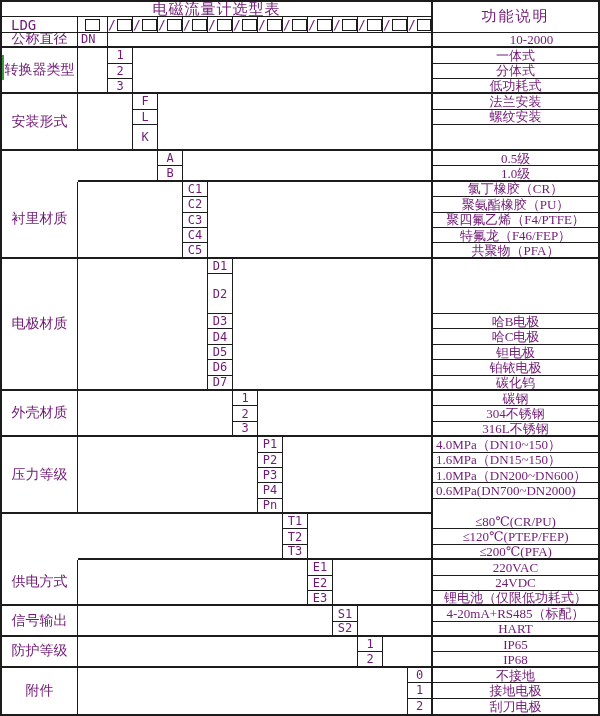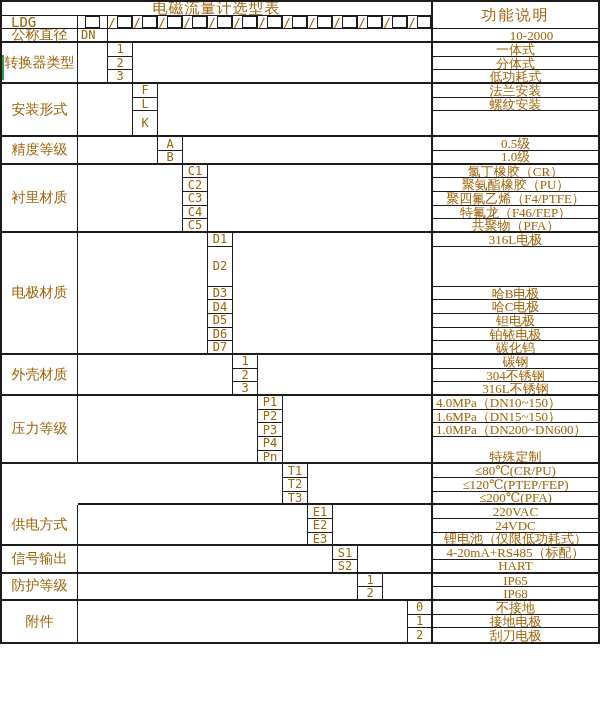--- a/index.html
+++ b/index.html
@@ -1,26 +1,26 @@
 <!DOCTYPE html>
 <html><head>
 <meta charset="utf-8">
 <style>
   html,body { margin:0; padding:0; background:#ffffff; }
   #table-root {
     position:relative;
-    width:600px; height:644px;
+    width:600px; height:716px;
     box-sizing:border-box;
     border:2px solid #1c1c1c;
     background:#ffffff;
     display:grid;
     grid-template-columns:76px 30px repeat(13,25px) 1fr;
     grid-template-rows:repeat(44,1fr);
     font-family:"Liberation Serif","DejaVu Serif",serif;
-    color:#a16207;
+    color:#701a75;
   }
   .cell {
     border-right:1px solid #1c1c1c;
     border-bottom:1px solid #1c1c1c;
     display:flex; align-items:center; justify-content:center;
     font-size:13px; line-height:1; white-space:nowrap; overflow:hidden;
     background:#ffffff;
   }
   .no-r { border-right:none; }
   .no-b { border-bottom:none; }
@@ -118,21 +118,20 @@
     <div class="cell no-r thick-b" style="grid-area: 6 / 16;">低功耗式</div>
     <div class="cell lbl thick-b" style="grid-area: 7 / 1 / 10;">安装形式</div>
     <div class="cell thick-b" style="grid-area: 7 / 2 / 10 / 4;"></div>
     <div class="cell sep-r thick-b" style="grid-area: 7 / 5 / 10 / 16;"></div>
     <div class="cell code-cell " style="grid-area: 7 / 4;">F</div>
     <div class="cell no-r " style="grid-area: 7 / 16;">法兰安装</div>
     <div class="cell code-cell " style="grid-area: 8 / 4;">L</div>
     <div class="cell no-r " style="grid-area: 8 / 16;">螺纹安装</div>
     <div class="cell code-cell thick-b" style="grid-area: 9 / 4;">K</div>
     <div class="cell no-r thick-b" style="grid-area: 9 / 16; margin-top: 24px;">卡箍安装</div>
-    <div class="cell lbl thick-b" style="grid-area: 10 / 1 / 12;">精度等级</div>
     <div class="cell thick-b" style="grid-area: 10 / 2 / 12 / 5;"></div>
     <div class="cell sep-r thick-b" style="grid-area: 10 / 6 / 12 / 16;"></div>
     <div class="cell code-cell " style="grid-area: 10 / 5;">A</div>
     <div class="cell no-r " style="grid-area: 10 / 16;">0.5级</div>
     <div class="cell code-cell thick-b" style="grid-area: 11 / 5;">B</div>
     <div class="cell no-r thick-b" style="grid-area: 11 / 16;">1.0级</div>
     <div class="cell lbl thick-b" style="grid-area: 12 / 1 / 17;">衬里材质</div>
     <div class="cell thick-b" style="grid-area: 12 / 2 / 17 / 6;"></div>
     <div class="cell sep-r thick-b" style="grid-area: 12 / 7 / 17 / 16;"></div>
     <div class="cell code-cell " style="grid-area: 12 / 6;">C1</div>
@@ -142,21 +141,20 @@
     <div class="cell code-cell " style="grid-area: 14 / 6;">C3</div>
     <div class="cell no-r " style="grid-area: 14 / 16;">聚四氟乙烯（F4/PTFE）</div>
     <div class="cell code-cell " style="grid-area: 15 / 6;">C4</div>
     <div class="cell no-r " style="grid-area: 15 / 16;">特氟龙（F46/FEP）</div>
     <div class="cell code-cell thick-b" style="grid-area: 16 / 6;">C5</div>
     <div class="cell no-r thick-b" style="grid-area: 16 / 16;">共聚物（PFA）</div>
     <div class="cell lbl thick-b" style="grid-area: 17 / 1 / 24;">电极材质</div>
     <div class="cell thick-b" style="grid-area: 17 / 2 / 24 / 7;"></div>
     <div class="cell sep-r thick-b" style="grid-area: 17 / 8 / 24 / 16;"></div>
     <div class="cell code-cell " style="grid-area: 17 / 7;">D1</div>
-    <div class="cell no-r " style="grid-area: 17 / 16;">316L电极</div>
     <div class="cell code-cell " style="grid-area: 18 / 7;">D2</div>
     <div class="cell no-r " style="grid-area: 18 / 16; margin-top: 39px;">钛合金</div>
     <div class="cell code-cell " style="grid-area: 19 / 7;">D3</div>
     <div class="cell no-r " style="grid-area: 19 / 16;">哈B电极</div>
     <div class="cell code-cell " style="grid-area: 20 / 7;">D4</div>
     <div class="cell no-r " style="grid-area: 20 / 16;">哈C电极</div>
     <div class="cell code-cell " style="grid-area: 21 / 7;">D5</div>
     <div class="cell no-r " style="grid-area: 21 / 16;">钽电极</div>
     <div class="cell code-cell " style="grid-area: 22 / 7;">D6</div>
     <div class="cell no-r " style="grid-area: 22 / 16;">铂铱电极</div>
@@ -174,22 +172,22 @@
     <div class="cell lbl thick-b" style="grid-area: 27 / 1 / 32;">压力等级</div>
     <div class="cell thick-b" style="grid-area: 27 / 2 / 32 / 9;"></div>
     <div class="cell sep-r thick-b" style="grid-area: 27 / 10 / 32 / 16;"></div>
     <div class="cell code-cell " style="grid-area: 27 / 9;">P1</div>
     <div class="cell no-r  alignl" style="grid-area: 27 / 16;">4.0MPa（DN10~150）</div>
     <div class="cell code-cell " style="grid-area: 28 / 9;">P2</div>
     <div class="cell no-r  alignl" style="grid-area: 28 / 16;">1.6MPa（DN15~150）</div>
     <div class="cell code-cell " style="grid-area: 29 / 9;">P3</div>
     <div class="cell no-r  alignl" style="grid-area: 29 / 16;">1.0MPa（DN200~DN600）</div>
     <div class="cell code-cell " style="grid-area: 30 / 9;">P4</div>
+    <div class="cell no-r  alignl" style="grid-area: 30 / 16;">0.6MPa(DN700~DN2000)</div>
     <div class="cell code-cell thick-b" style="grid-area: 31 / 9;">Pn</div>
-    <div class="cell no-r thick-b" style="grid-area: 31 / 16;">特殊定制</div>
     <div class="cell thick-b" style="grid-area: 32 / 2 / 35 / 10;"></div>
     <div class="cell sep-r thick-b" style="grid-area: 32 / 11 / 35 / 16;"></div>
     <div class="cell code-cell " style="grid-area: 32 / 10;">T1</div>
     <div class="cell no-r " style="grid-area: 32 / 16;">≤80℃(CR/PU)</div>
     <div class="cell code-cell " style="grid-area: 33 / 10;">T2</div>
     <div class="cell no-r " style="grid-area: 33 / 16;">≤120℃(PTEP/FEP)</div>
     <div class="cell code-cell thick-b" style="grid-area: 34 / 10;">T3</div>
     <div class="cell no-r thick-b" style="grid-area: 34 / 16;">≤200℃(PFA)</div>
     <div class="cell lbl thick-b" style="grid-area: 35 / 1 / 38;">供电方式</div>
     <div class="cell thick-b" style="grid-area: 35 / 2 / 38 / 11;"></div>

